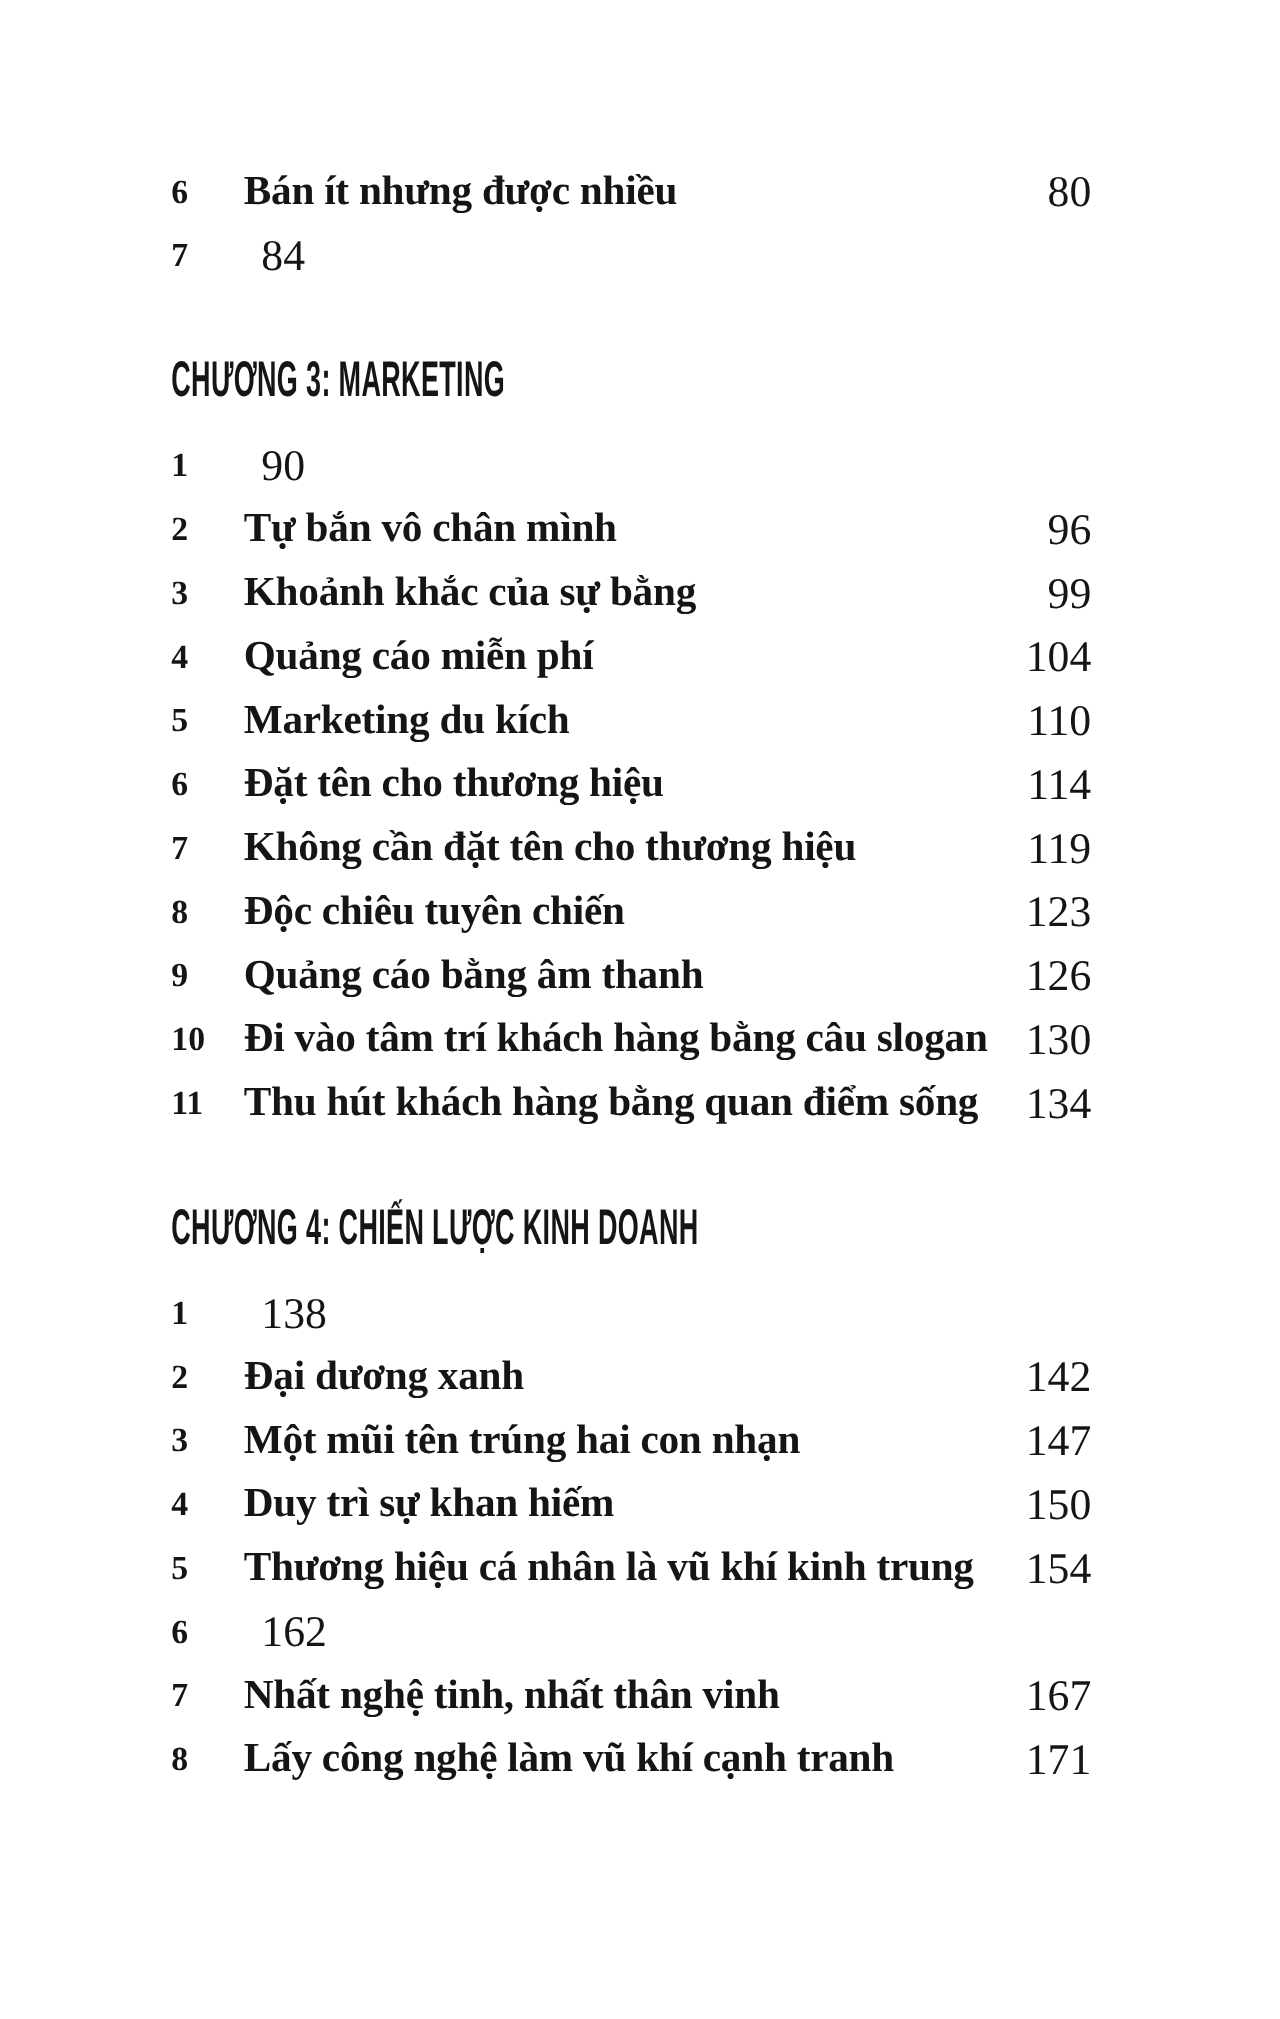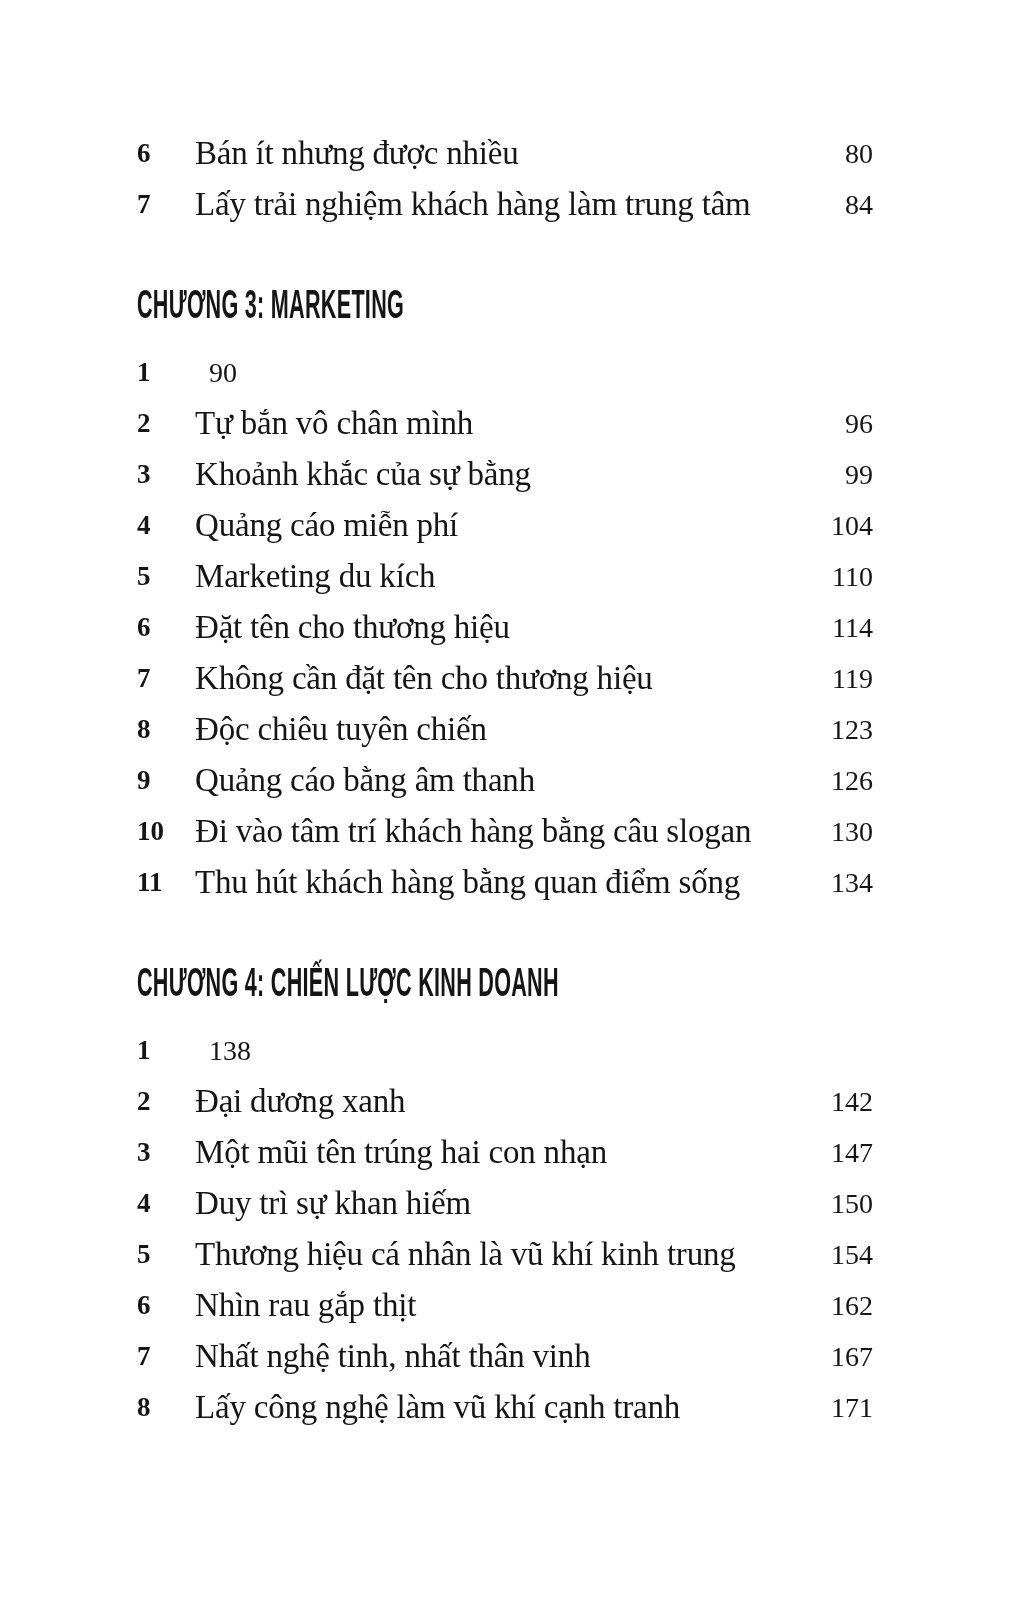--- a/index.html
+++ b/index.html
@@ -32,25 +32,26 @@
     width: 58px;
     font-size: 27px;
     font-weight: 700;
     letter-spacing: 0px;
   }
   .title {
     flex: 1 1 auto;
     font-size: 33px;
     letter-spacing: -0.2px;
     overflow: hidden;
+    font-weight: bold;
   }
   .pageno {
     flex: 0 0 auto;
     margin-left: 14px;
-    font-size: 28px;
+    font-size: 35px;
     text-align: center;
   }
   .chapter-heading {
     margin-top: 53px;
     margin-bottom: 22px;
     height: 42px;
     line-height: 42px;
     font-family: "Liberation Sans", sans-serif;
     font-weight: 700;
     font-size: 40px;
@@ -65,21 +66,20 @@
 
 <main class="page">
   <div id="toc">
       <div class="toc-row">
         <span class="num">6</span>
         <span class="title">Bán ít nhưng được nhiều</span>
         <span class="pageno">80</span>
       </div>
       <div class="toc-row">
         <span class="num">7</span>
-        <span class="title">Lấy trải nghiệm khách hàng làm trung tâm</span>
         <span class="pageno">84</span>
       </div>
       <div class="chapter-heading">CHƯƠNG 3: MARKETING</div>
       <div class="toc-row">
         <span class="num">1</span>
         <span class="pageno">90</span>
       </div>
       <div class="toc-row">
         <span class="num">2</span>
         <span class="title">Tự bắn vô chân mình</span>
@@ -150,21 +150,20 @@
         <span class="title">Duy trì sự khan hiếm</span>
         <span class="pageno">150</span>
       </div>
       <div class="toc-row">
         <span class="num">5</span>
         <span class="title">Thương hiệu cá nhân là vũ khí kinh trung</span>
         <span class="pageno">154</span>
       </div>
       <div class="toc-row">
         <span class="num">6</span>
-        <span class="title">Nhìn rau gắp thịt</span>
         <span class="pageno">162</span>
       </div>
       <div class="toc-row">
         <span class="num">7</span>
         <span class="title">Nhất nghệ tinh, nhất thân vinh</span>
         <span class="pageno">167</span>
       </div>
       <div class="toc-row">
         <span class="num">8</span>
         <span class="title">Lấy công nghệ làm vũ khí cạnh tranh</span>

